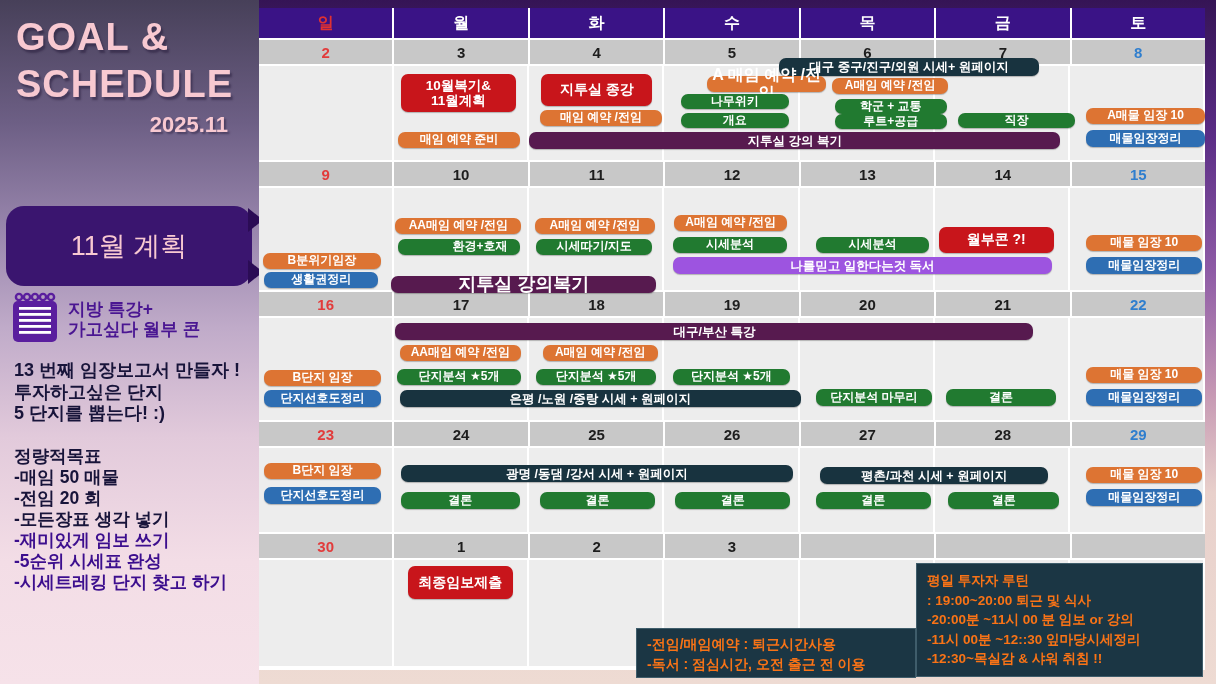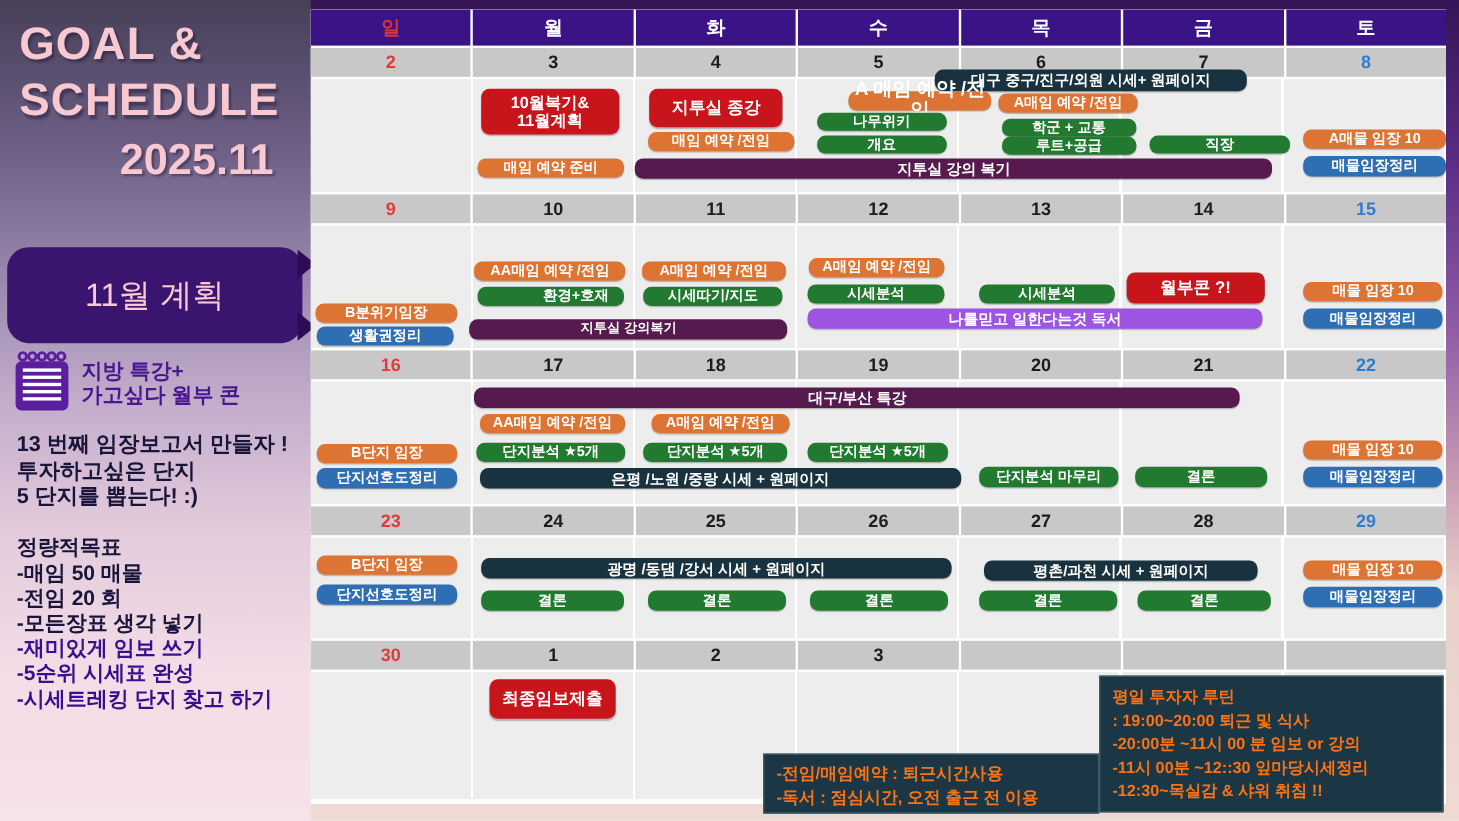--- a/index.html
+++ b/index.html
@@ -8,21 +8,21 @@
     font-family:"Liberation Sans","DejaVu Sans",sans-serif;
     background:linear-gradient(180deg,#351455 0%,#5b2d86 20%,#8f5ca6 40%,#c79ab4 58%,#e8d0cb 72%,#eedbd3 100%);
   }
   
   #sidebar{
     position:absolute;left:0;top:0;width:259px;height:684px;
     background:linear-gradient(180deg,#474059 0%,#6d5f85 18%,#9a87ae 34%,#c0abc9 48%,#e2cadb 64%,#f3dde6 82%,#f6e2e9 100%);
   }
   #title{position:absolute;top:14px;left:16px;font-size:38px;line-height:47px;font-weight:bold;
     color:#f8c9d1;letter-spacing:1px;text-shadow:2px 3px 2px rgba(30,20,50,0.45);}
-  #subtitle{position:absolute;top:112px;left:0;width:228px;text-align:right;font-size:36px;font-weight:bold;
+  #subtitle{position:absolute;top:112px;left:0;width:228px;text-align:right;font-size:22px;font-weight:bold;
     color:#f8c9d1;text-shadow:2px 2px 2px rgba(30,20,50,0.45);}
   #banner{position:absolute;top:206px;left:6px;width:246px;height:80px;background:#3a156f;border-radius:18px;
     display:flex;align-items:center;justify-content:center;color:#f8c9d1;font-size:27px;font-weight:normal;}
   #banner::before,#banner::after{content:"";position:absolute;right:-11px;width:0;height:0;
     border-top:12px solid transparent;border-bottom:12px solid transparent;border-left:15px solid #2b0c55;}
   #banner::before{top:2px;} #banner::after{bottom:2px;}
   #highlight-row{position:absolute;top:292px;left:12px;display:flex;gap:10px;align-items:flex-start;}
   #highlight-text{font-size:17.5px;line-height:19.5px;font-weight:bold;color:#4a1692;white-space:pre-line;margin-top:8px;}
   #mission{position:absolute;top:360px;left:14px;font-size:18px;line-height:21.5px;font-weight:bold;
     color:#18143a;white-space:pre-line;}
@@ -147,21 +147,21 @@
         <div class="ev" style="left: 29.143%; width: 12.714%; top: 30px; height: 16px; font-size: 12px; background: rgb(221, 116, 51);">A매임 예약 /전임</div>
         <div class="ev" style="left: 43.857%; width: 12%; top: 27px; height: 16px; font-size: 12px; background: rgb(221, 116, 51);">A매임 예약 /전임</div>
         <div class="ev" style="left: 71.857%; width: 12.143%; top: 39px; height: 26px; font-size: 14px; background: rgb(200, 21, 27);">월부콘 ?!</div>
         <div class="ev" style="left: 14.714%; width: 12.857%; top: 51px; height: 16px; font-size: 12px; background: rgb(33, 122, 48); padding-left: 44px;">환경+호재</div>
         <div class="ev" style="left: 29.286%; width: 12.286%; top: 51px; height: 16px; font-size: 12px; background: rgb(33, 122, 48);">시세따기/지도</div>
         <div class="ev" style="left: 43.714%; width: 12.143%; top: 49px; height: 16px; font-size: 12px; background: rgb(33, 122, 48);">시세분석</div>
         <div class="ev" style="left: 58.857%; width: 12%; top: 49px; height: 16px; font-size: 12px; background: rgb(33, 122, 48);">시세분석</div>
         <div class="ev" style="left: 87.429%; width: 12.286%; top: 47px; height: 16px; font-size: 12px; background: rgb(221, 116, 51);">매물 임장 10</div>
         <div class="ev" style="left: 0.429%; width: 12.429%; top: 65px; height: 16px; font-size: 12px; background: rgb(221, 116, 51);">B분위기임장</div>
         <div class="ev" style="left: 43.714%; width: 40.143%; top: 69px; height: 17px; font-size: 12.5px; background: rgb(157, 84, 224);">나를믿고 일한다는것  독서</div>
-        <div class="ev" style="left: 14%; width: 28%; top: 78px; height: 17px; font-size: 11px; background: rgb(87, 26, 79);">지투실 강의복기</div>
+        <div class="ev" style="left: 14%; width: 28%; top: 88px; height: 17px; font-size: 18px; background: rgb(87, 26, 79);">지투실 강의복기</div>
         <div class="ev" style="left: 0.571%; width: 12%; top: 84px; height: 16px; font-size: 12px; background: rgb(46, 110, 179);">생활권정리</div>
         <div class="ev" style="left: 87.429%; width: 12.286%; top: 69px; height: 17px; font-size: 12px; background: rgb(46, 110, 179);">매물임장정리</div>
       </div>
       <div class="cal-row">
         <div class="dcell sun">16</div>
         <div class="dcell">17</div>
         <div class="dcell">18</div>
         <div class="dcell">19</div>
         <div class="dcell">20</div>
         <div class="dcell">21</div>

